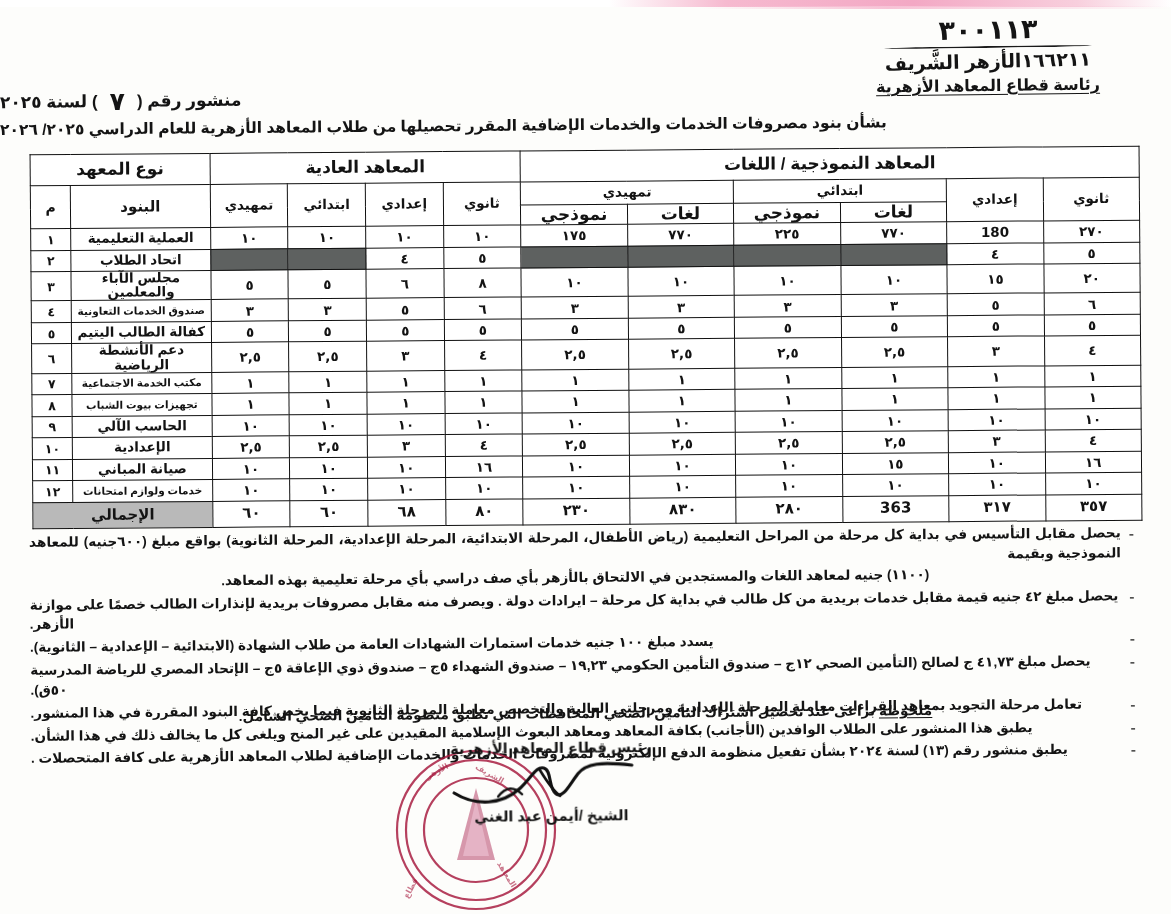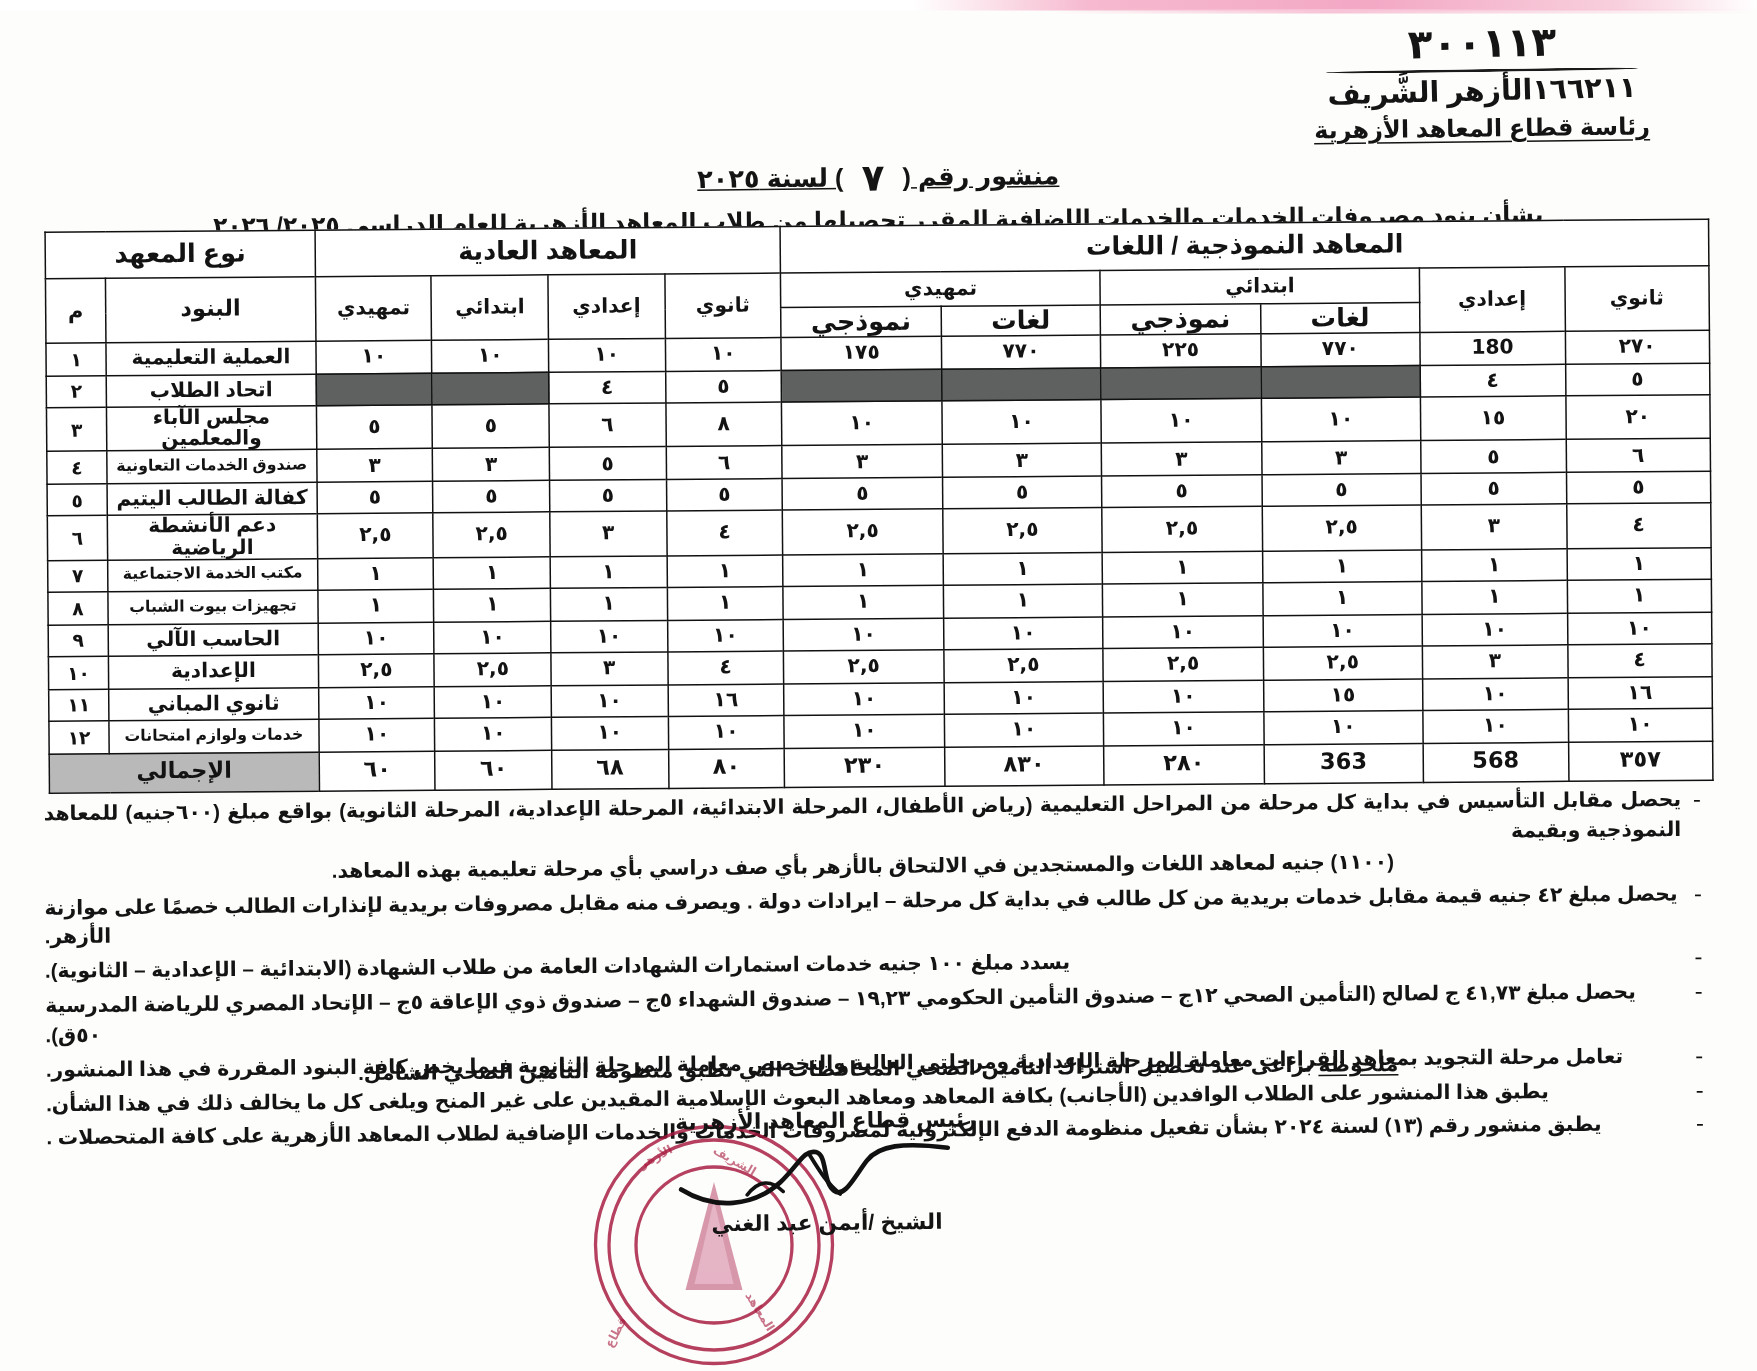--- a/index.html
+++ b/index.html
@@ -43,21 +43,21 @@
   .hdr-org{
     font-size:19px;font-weight:bold;transform:rotate(-1.4deg);
     letter-spacing:-0.3px;margin-bottom:3px;
   }
   .hdr-sector{
     font-size:16px;font-weight:bold;text-decoration:underline;
     text-underline-offset:3px;transform:rotate(-0.7deg);
   }
 
   .hdr-center{
-    position:absolute;top:104px;right:0;left:0;text-align:center;text-decoration:underline;
+    position:absolute;top:82px;right:0;left:0;text-align:left;
   }
   .hdr-circ{
     font-size:17px;font-weight:bold;letter-spacing:0px;
     transform:rotate(-0.6deg);
   }
   .circ-no{
     display:inline-block;font-size:25px;font-weight:bold;
     vertical-align:-3px;padding:0 12px;font-family:"DejaVu Sans",sans-serif;
   }
   .hdr-sub{
@@ -351,40 +351,40 @@
             <td class="num">١٦</td>
             <td class="num">١٠</td>
             <td class="num">١٥</td>
             <td class="num">١٠</td>
             <td class="num">١٠</td>
             <td class="num">١٠</td>
             <td class="num">١٦</td>
             <td class="num">١٠</td>
             <td class="num">١٠</td>
             <td class="num">١٠</td>
-            <td class="label">ثانوي المباني</td>
+            <td class="label">صيانة المباني</td>
             <td class="idx">١١</td>
           </tr>
           <tr>
             <td class="num">١٠</td>
             <td class="num">١٠</td>
             <td class="num">١٠</td>
             <td class="num">١٠</td>
             <td class="num">١٠</td>
             <td class="num">١٠</td>
             <td class="num">١٠</td>
             <td class="num">١٠</td>
             <td class="num">١٠</td>
             <td class="num">١٠</td>
             <td class="label sm">خدمات ولوازم امتحانات</td>
             <td class="idx">١٢</td>
           </tr>
           <tr class="total">
             <td class="num">٣٥٧</td>
-            <td class="num">568</td>
+            <td class="num">٣١٧</td>
             <td class="num">363</td>
             <td class="num">٢٨٠</td>
             <td class="num">٨٣٠</td>
             <td class="num">٢٣٠</td>
             <td class="num">٨٠</td>
             <td class="num">٦٨</td>
             <td class="num">٦٠</td>
             <td class="num">٦٠</td>
             <td class="total-label" colspan="2">الإجمالي</td>
           </tr>

